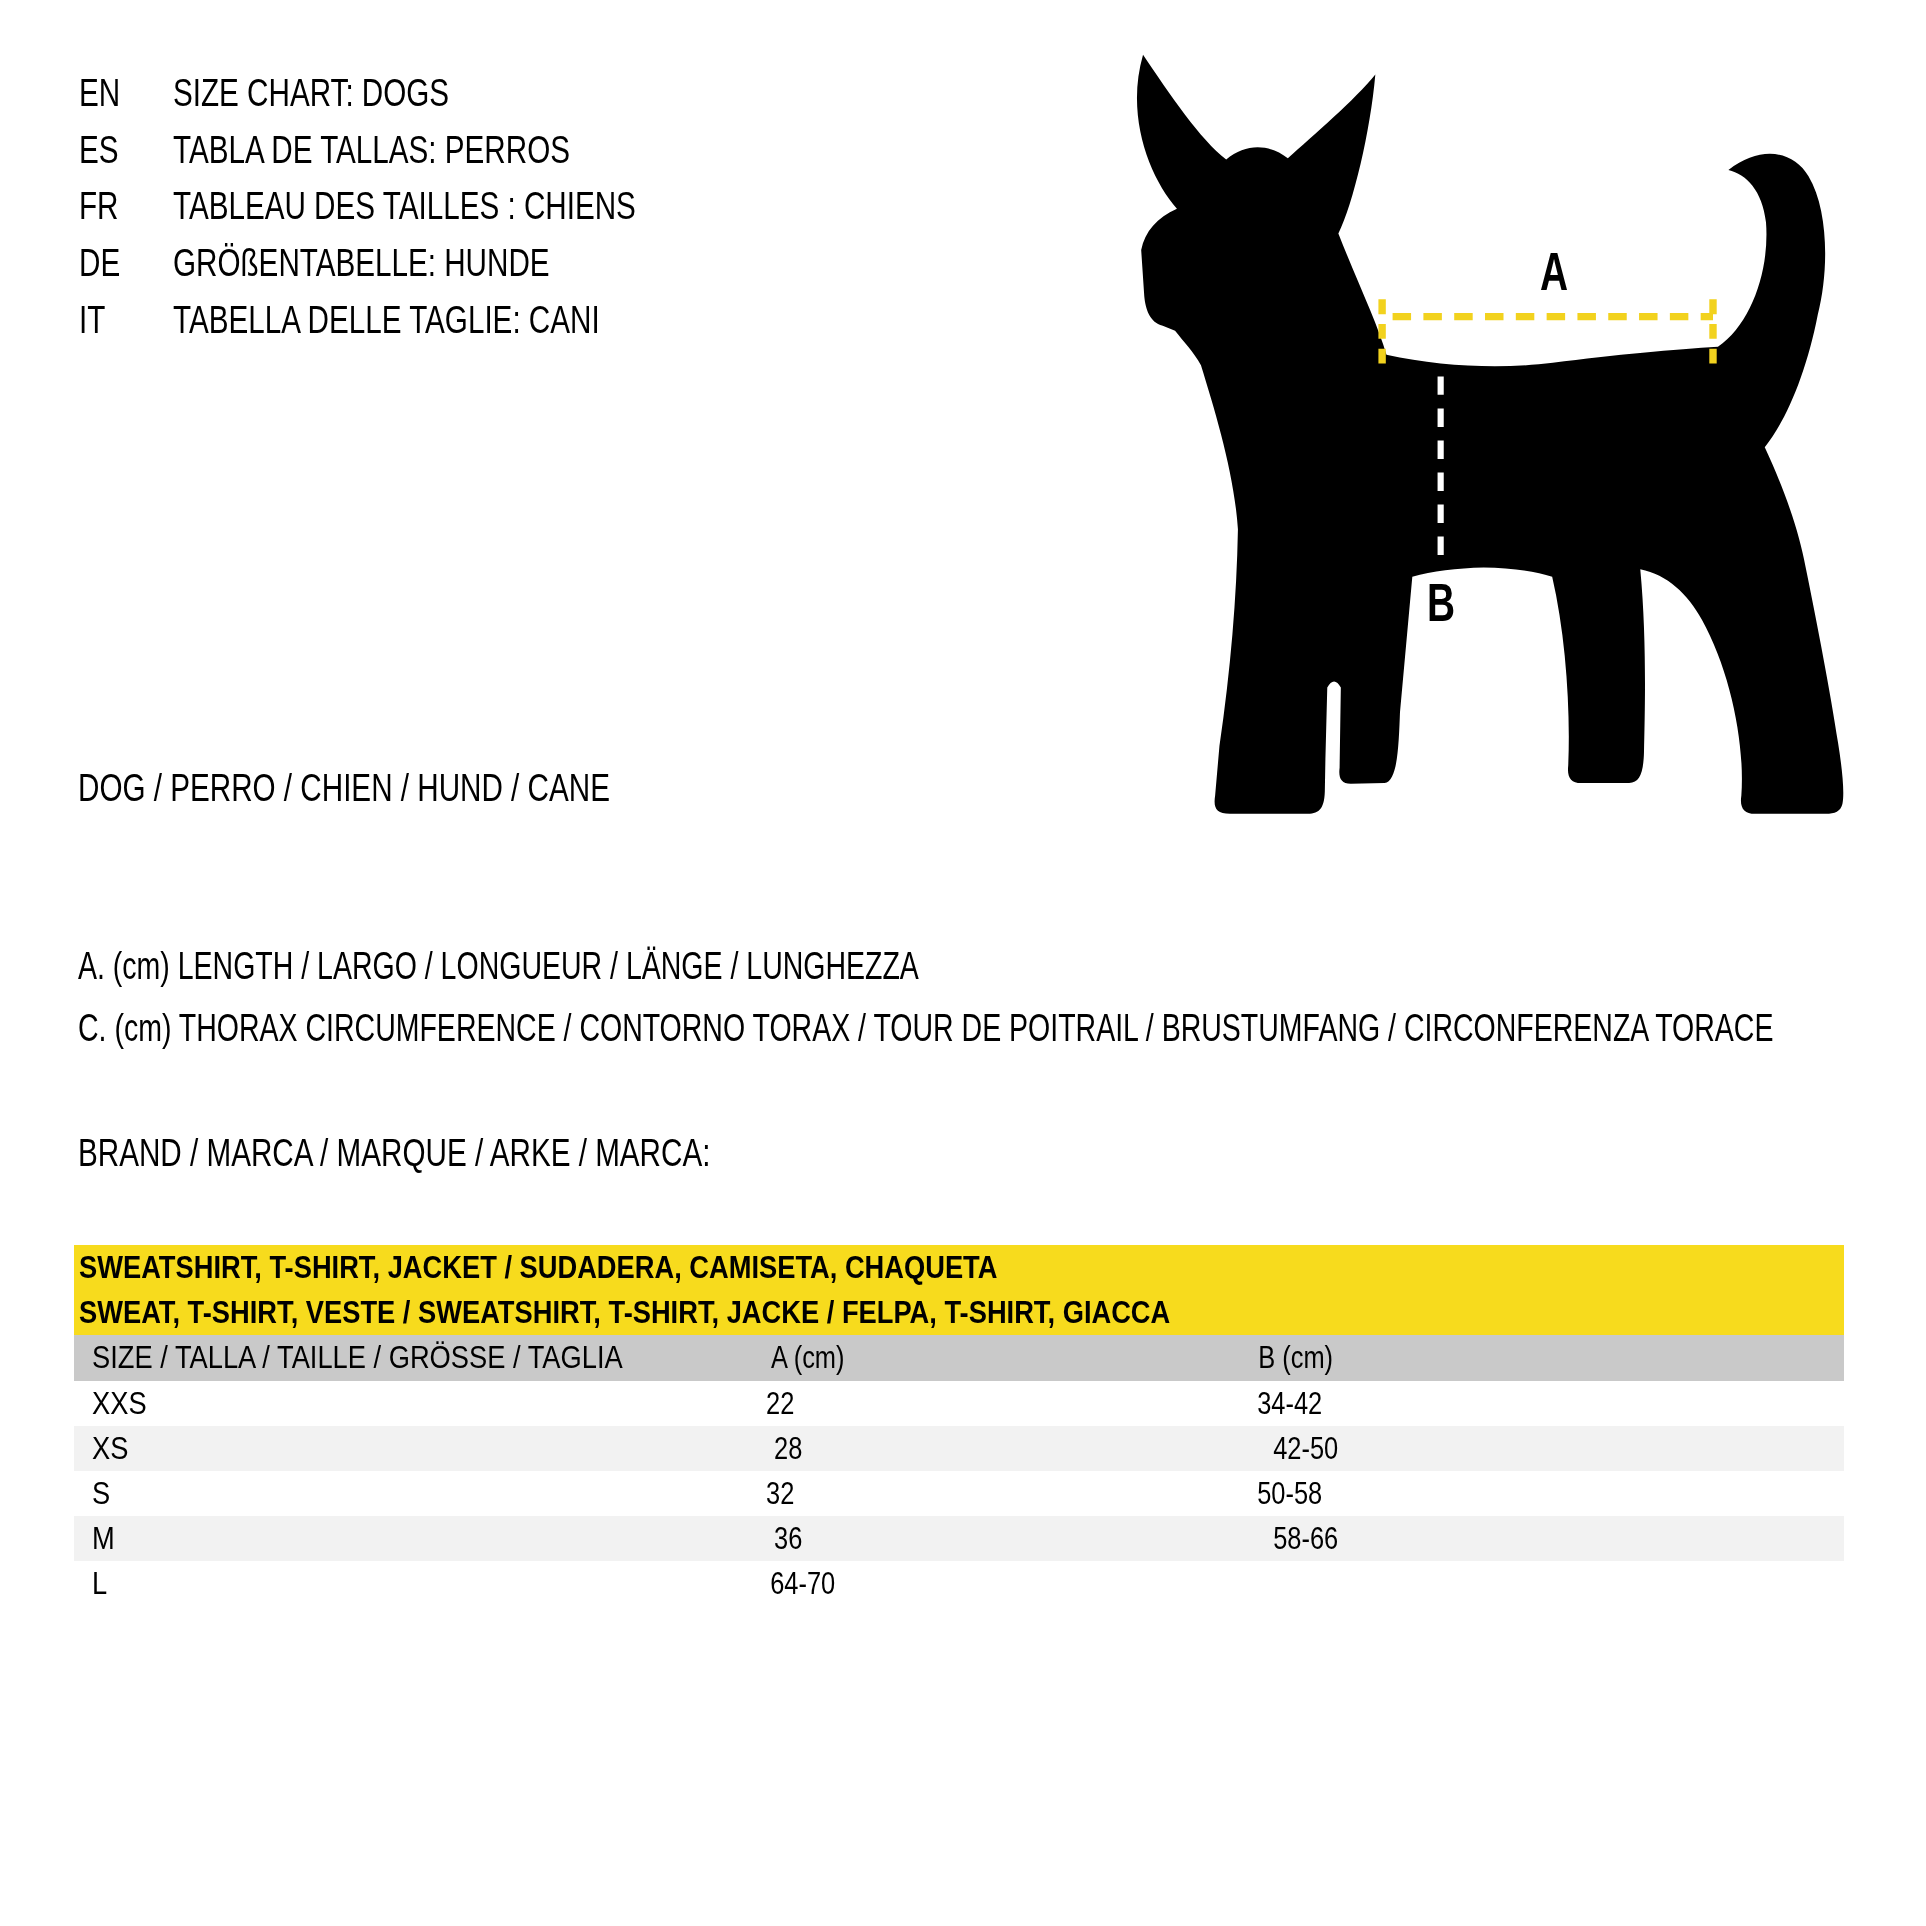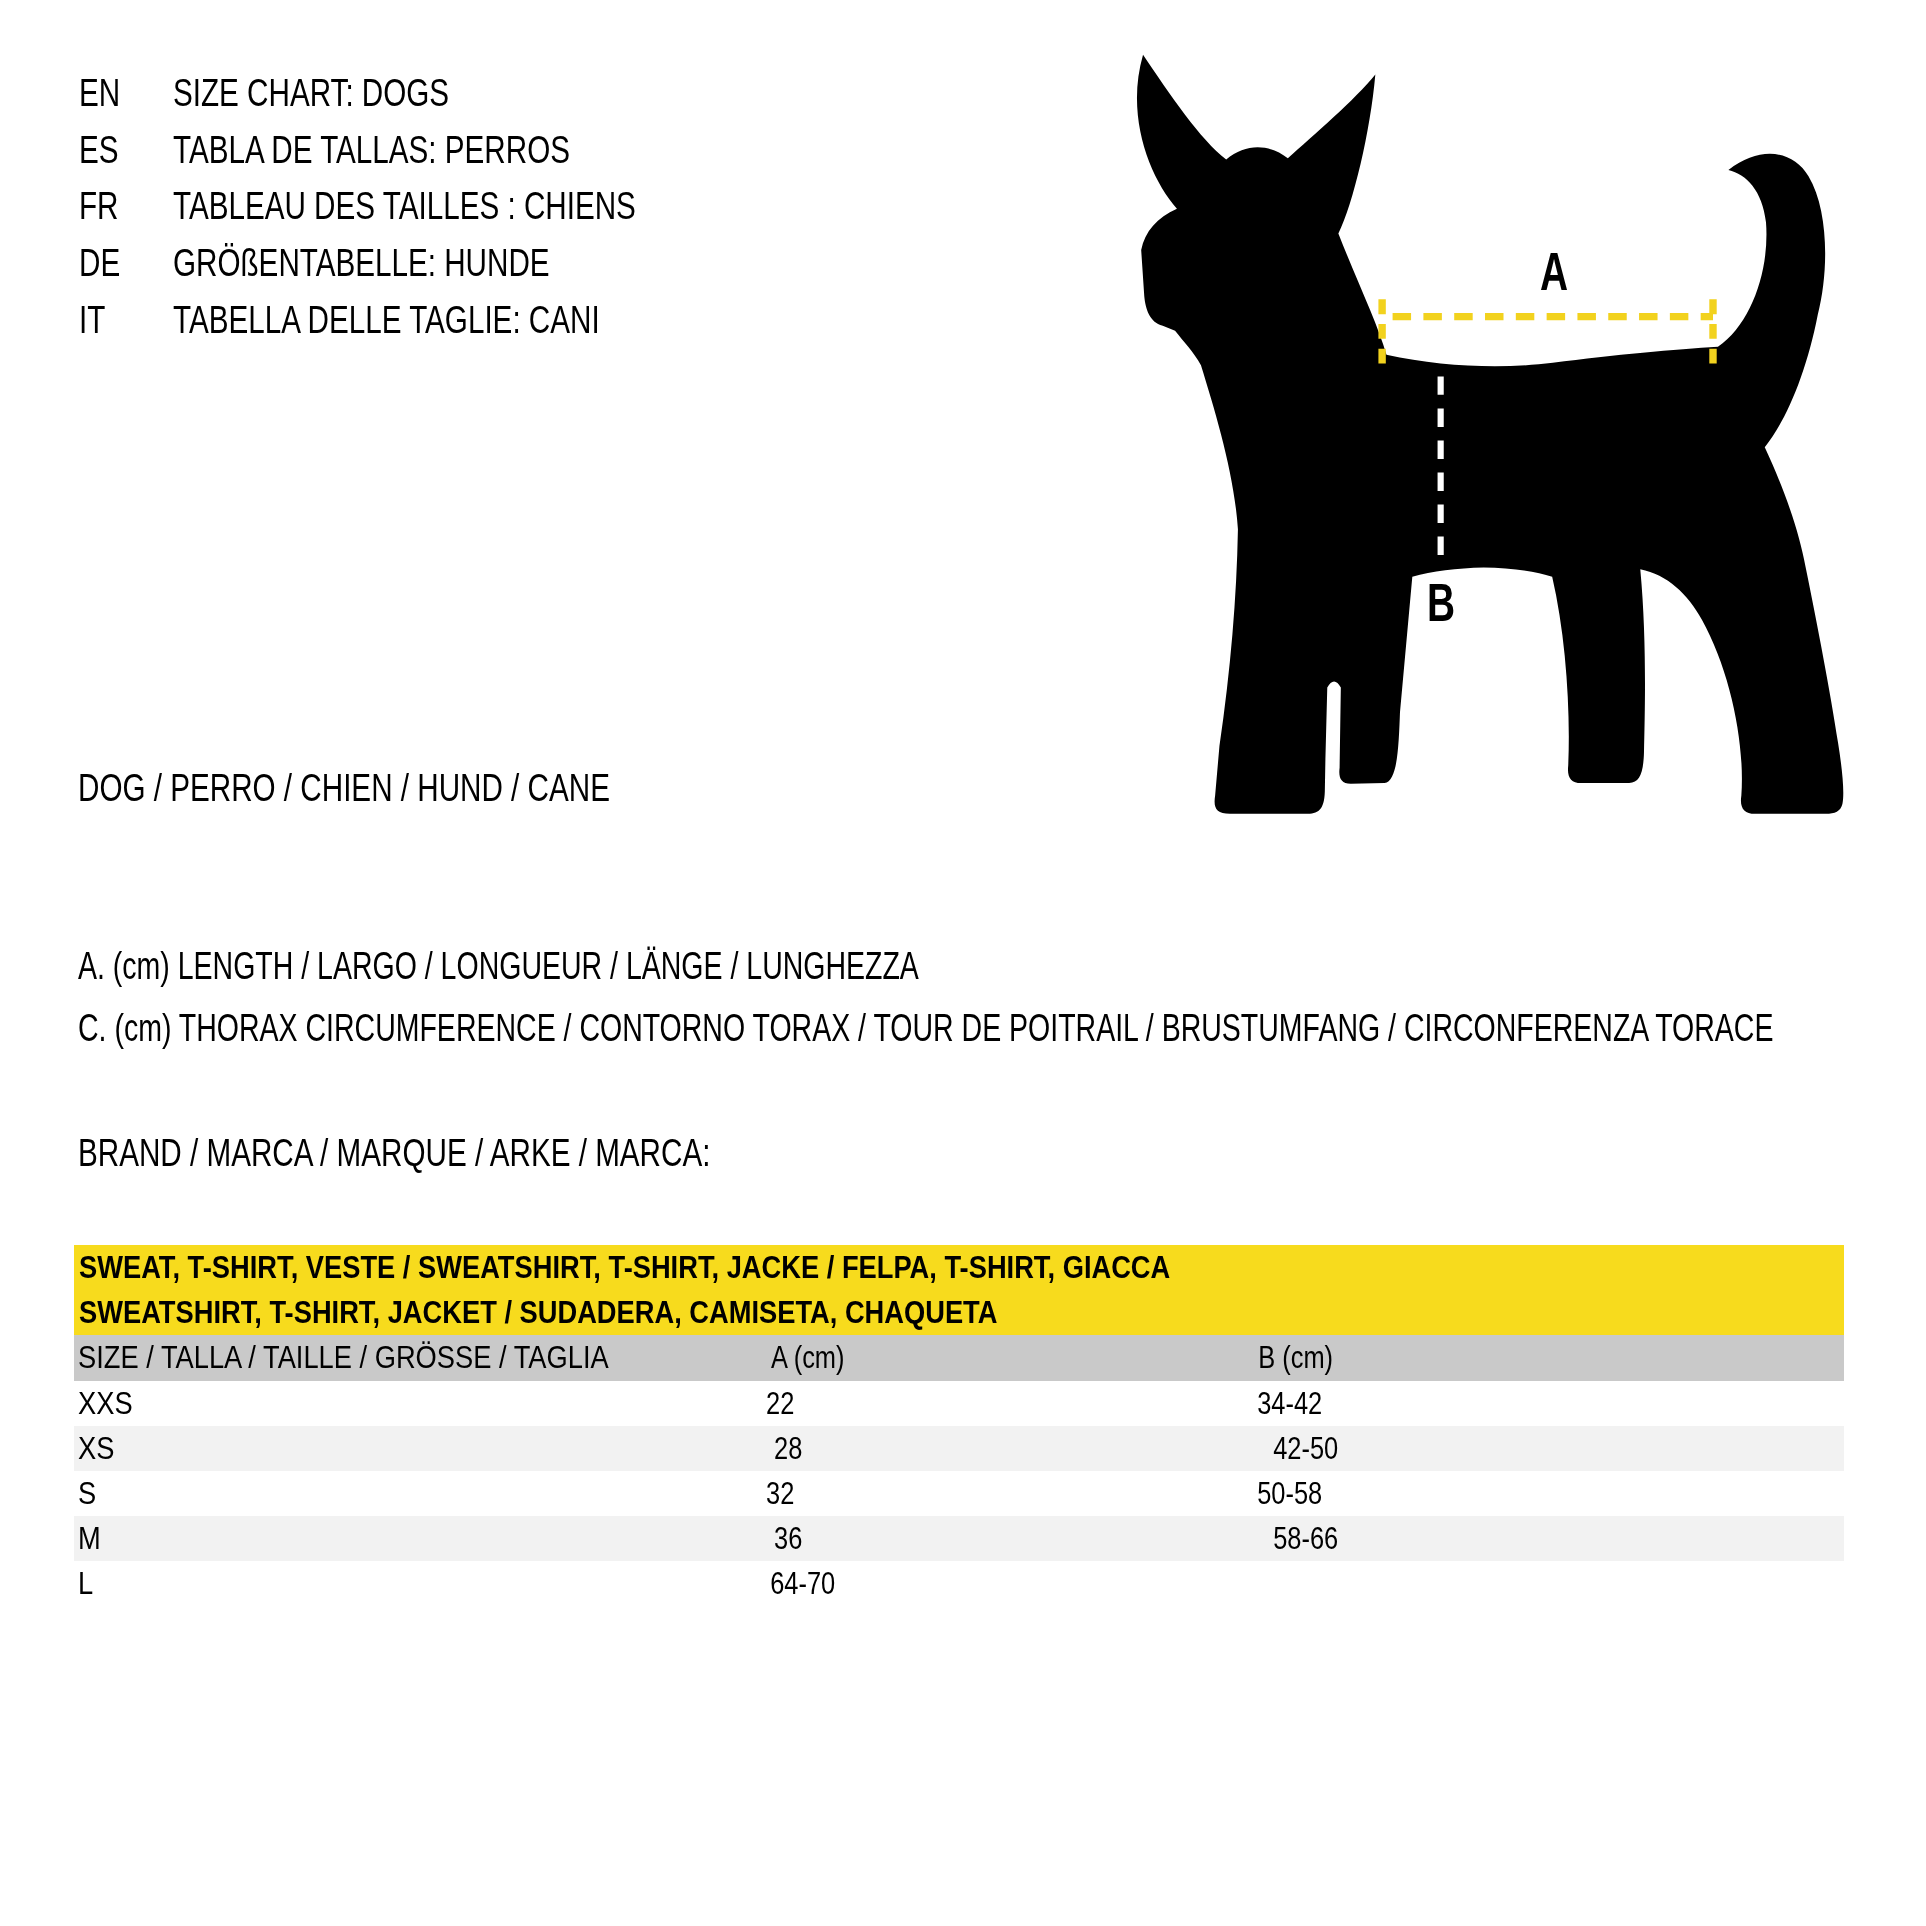--- a/index.html
+++ b/index.html
@@ -20,21 +20,21 @@
   .measure-label{position:absolute;font-size:54px;line-height:54px;font-weight:700;transform:translateX(-50%);}
   .measure-label .in{display:inline-block;transform:scaleX(0.72);transform-origin:50% 50%;}
   
   .tablewrap{position:absolute;left:74px;top:1245px;width:1770px;}
   .banner{background:var(--accent_yellow,#F7DB1D);height:90px;padding-left:5px;font-weight:700;font-size:31px;}
   .banner .bl{line-height:45px;height:45px;}
   .thead{background:var(--header_gray,#C9C9C9);height:46px;}
   .tr{height:45px;}
   .tr.shade{background:var(--row_alt_gray,#F2F2F2);gap:8px;}
   .grid{display:grid;grid-template-columns:689px 487px 123px auto;align-items:center;font-size:31px;}
-  .grid .cell-l{padding-left:4px;text-align:left;}
+  .grid .cell-l{padding-left:18px;text-align:left;}
   .grid .cell-c{text-align:left;}
   svg{display:block;}
 </style>
 </head>
 <body>
 
 <div class="lang-row" style="top:74px">
   <span class="lang-code"><span class="cnd">EN</span></span>
   <span class="cnd">SIZE CHART: DOGS</span>
 </div>
@@ -132,22 +132,22 @@
 <div class="abs big" style="left:78px;top:1009px">
   <span class="cnd-tight">C. (cm) THORAX CIRCUMFERENCE / CONTORNO TORAX / TOUR DE POITRAIL / BRUSTUMFANG / CIRCONFERENZA TORACE</span>
 </div>
 
 <div class="abs big" style="left:78px;top:1134px">
   <span class="cnd">BRAND / MARCA / MARQUE / ARKE / MARCA:</span>
 </div>
 
 <div class="tablewrap">
   <div class="banner">
+    <div class="bl"><span class="cnd-sm">SWEATSHIRT, T-SHIRT, JACKET / SUDADERA, CAMISETA, CHAQUETA</span></div>
     <div class="bl"><span class="cnd-sm">SWEAT, T-SHIRT, VESTE / SWEATSHIRT, T-SHIRT, JACKE / FELPA, T-SHIRT, GIACCA</span></div>
-    <div class="bl"><span class="cnd-sm">SWEATSHIRT, T-SHIRT, JACKET / SUDADERA, CAMISETA, CHAQUETA</span></div>
   </div>
 
   <div class="thead grid">
     <div class="cell-l"><span class="cnd-sm">SIZE / TALLA / TAILLE / GRÖSSE / TAGLIA</span></div>
     <div class="cell-c"><span class="cnd-c">A (cm)</span></div>
     <div class="cell-c"><span class="cnd-c">B (cm)</span></div>
     <div></div>
   </div>
 
   <div class="tr grid">

